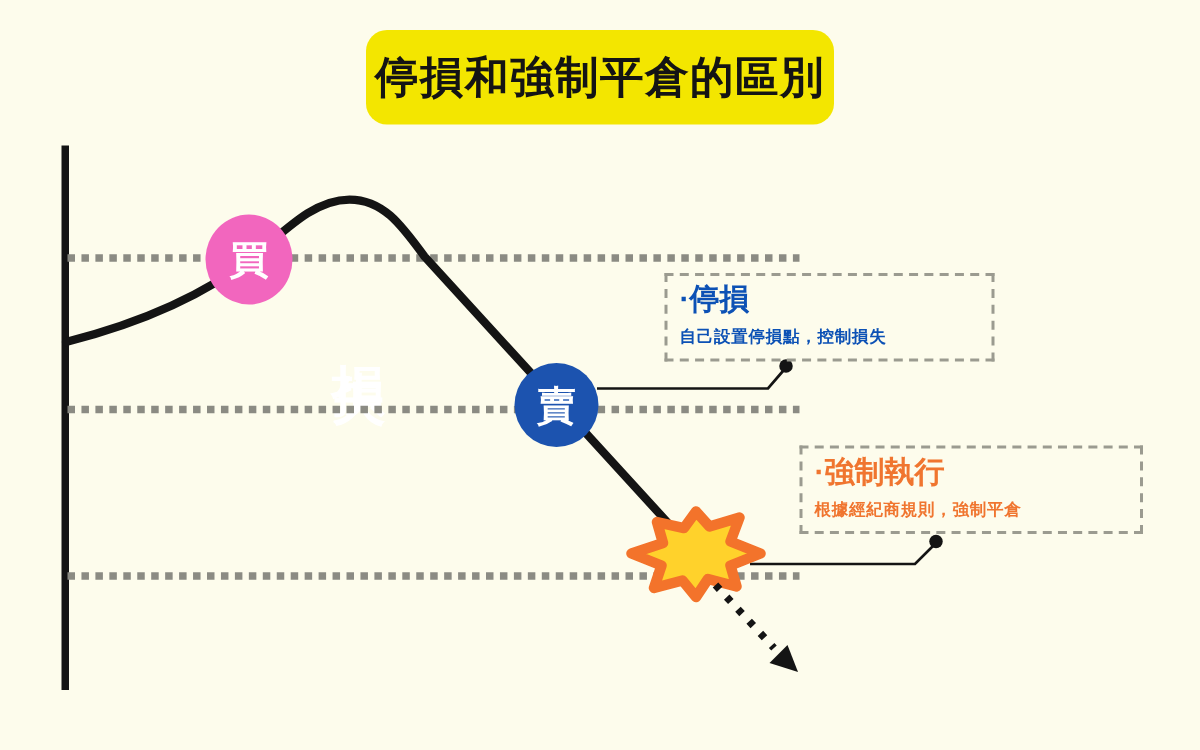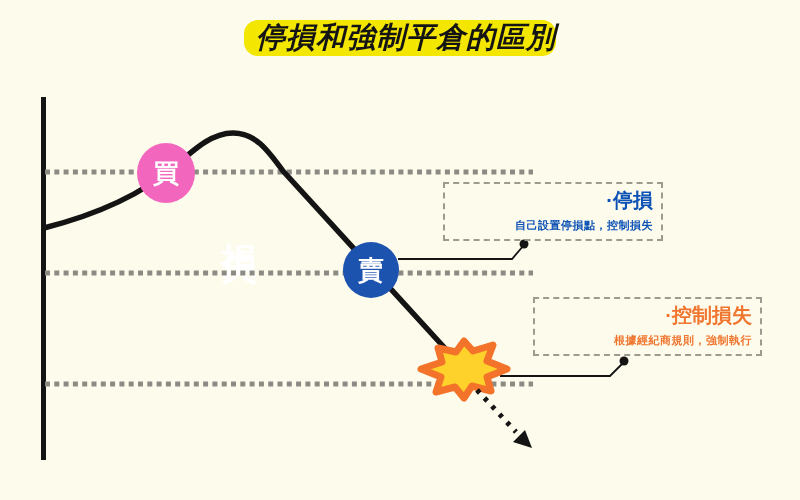--- a/index.html
+++ b/index.html
@@ -2,25 +2,24 @@
 <html style="--background: #FDFCEC; --title-bg: #F3E600; --title-text: #141414; --buy-pink: #F266BE; --sell-blue: #1C53AF; --stoploss-blue: #0C51B5; --liquidation-orange: #F0752F; --explosion-fill: #FFD22B; --explosion-stroke: #F3732B; --dotted-line: #8B8B83; --callout-border: #9B9B90; --line-black: #141414; --watermark-white: #FFFFFF;"><head>
 <meta charset="utf-8">
 <style>
   html,body{margin:0;padding:0;}
   .canvas{
     position:relative;width:800px;height:500px;overflow:hidden;
     background:var(--background);
     font-family:"Liberation Sans", sans-serif;
   }
   .title-badge{
-    position:absolute;left:244px;top:20px;width:312px;height:36px;
+    position:absolute;left:244px;top:20px;width:312px;height:63px;
     background:var(--title-bg);border-radius:14px;
-    display:flex;align-items:center;justify-content:flex-end;
+    display:flex;align-items:center;justify-content:center;
     z-index:5;
-    font-style:italic;
   }
   .title-badge span{
     color:var(--title-text);font-size:29px;font-weight:800;letter-spacing:1px;
   }
   .watermark{
     position:absolute;left:220px;top:214px;z-index:1;
     writing-mode:vertical-rl;text-orientation:upright;
     color:var(--watermark-white);font-size:36px;font-weight:800;
     letter-spacing:4px;line-height:38px;
   }
@@ -35,21 +34,21 @@
   .arrow-head{fill:var(--line-black);}
   .marker{
     position:absolute;z-index:3;border-radius:50%;
     display:flex;align-items:center;justify-content:center;
   }
   .marker span{color:#fff;font-size:26px;font-weight:700;}
   .marker.buy{left:137px;top:143px;width:58px;height:60px;background:var(--buy-pink);}
   .marker.sell{left:343px;top:242px;width:56px;height:56px;background:var(--sell-blue);}
   .callout{
     position:absolute;z-index:3;border:2px dashed var(--callout-border);
-    padding:3px 8px 4px 8px;box-sizing:border-box;text-align:right;
+    padding:3px 8px 4px 8px;box-sizing:border-box;
   }
   .callout.stop-loss{left:443px;top:182px;width:220px;height:59px;}
   .callout.forced{left:533px;top:297px;width:229px;height:59px;}
   .co-title{font-size:20px;font-weight:800;line-height:27px;}
   .co-desc{font-size:11px;font-weight:700;line-height:23px;letter-spacing:.5px;}
   .blue{color:var(--stoploss-blue);}
   .orange{color:var(--liquidation-orange);}
 </style>
 </head>
 <body>
@@ -90,17 +89,17 @@
   <div class="marker sell">
     <span>賣</span>
   </div>
 
   <div class="callout stop-loss">
     <div class="co-title blue">·停損</div>
     <div class="co-desc blue">自己設置停損點，控制損失</div>
   </div>
 
   <div class="callout forced">
-    <div class="co-title orange">·控制損失</div>
-    <div class="co-desc orange">根據經紀商規則，強制執行</div>
+    <div class="co-title orange">·強制執行</div>
+    <div class="co-desc orange">根據經紀商規則，強制平倉</div>
   </div>
 
 </div>
 
 </body></html>

